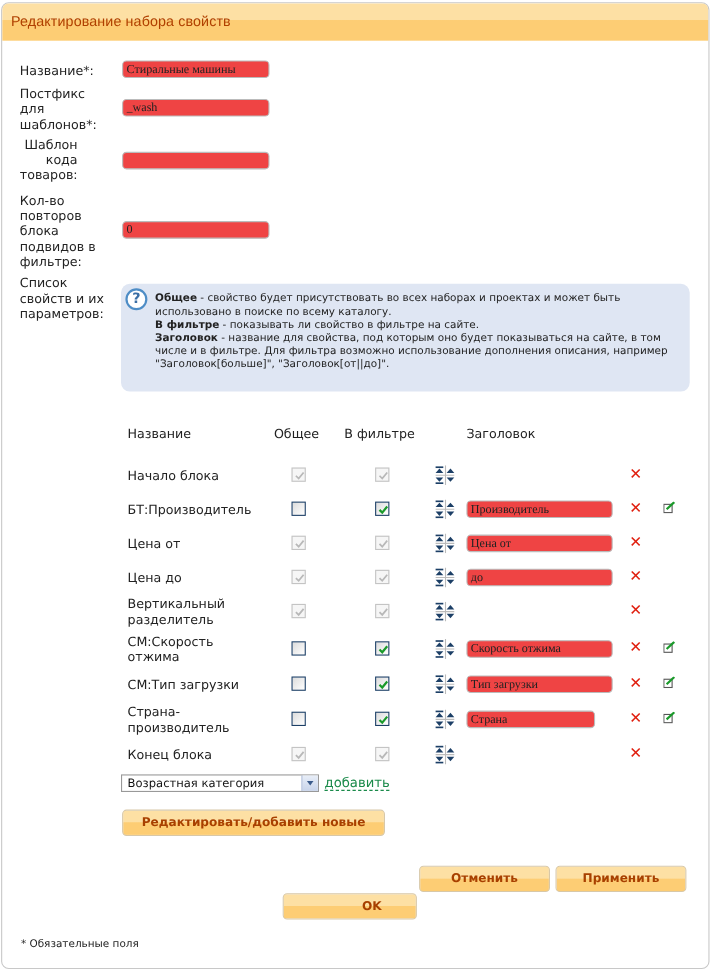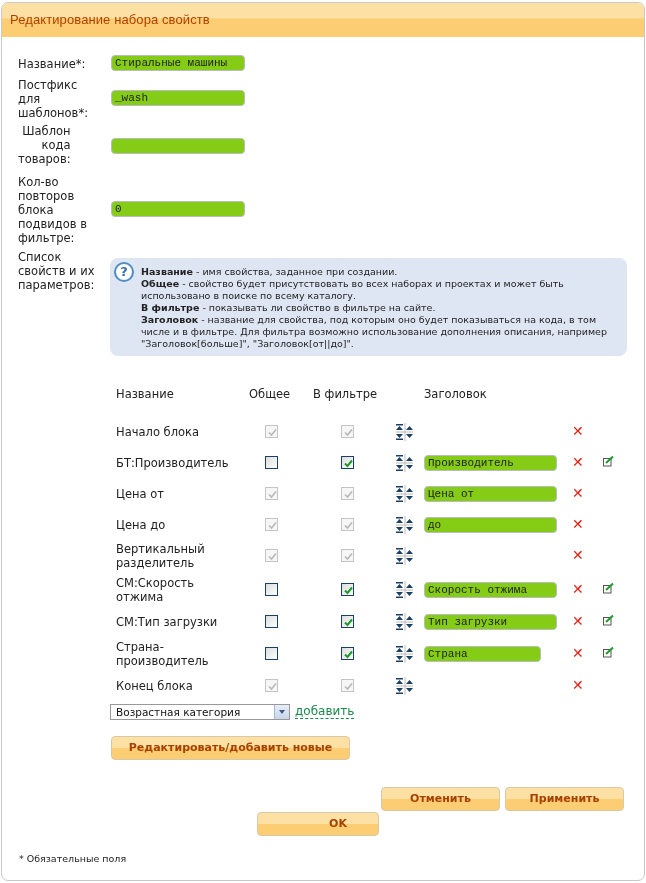--- a/index.html
+++ b/index.html
@@ -3,21 +3,21 @@
 <meta charset="utf-8">
 <style>
   * { box-sizing: border-box; }
   html, body { margin: 0; padding: 0; background: #fff; }
   body { width: 646px; height: 883px; position: relative; font-family: "DejaVu Sans", sans-serif; font-size: 11px; color: #222; overflow: hidden; }
   .panel { position: absolute; left: 1px; top: 2px; width: 644px; height: 879px; border: 1px solid #c8c8c8; border-radius: 7px; background: #fff; overflow: hidden; }
   .panel-header { height: 34px; background: linear-gradient(to bottom, #fde0a4 0%, #fde0a4 45%, #fdcd74 46%, #fdcd74 100%); padding-left: 8px; }
   .panel-title { font-family: Liberation Sans, sans-serif; font-size: 13px; color: #b04000; line-height: 34px; letter-spacing: 0.1px; }
   .abs { position: absolute; }
   .label { font-size: 11.5px; color: #222; line-height: 14px; }
-  .text-input { position: absolute; height: 16px; border: 1px solid #bbb; border-radius: 4px; background: #84cc16; font-size: 11px; padding: 0 3px; line-height: 14px; color: #222; font-family: Liberation Mono, monospace; }
+  .text-input { position: absolute; height: 16px; border: 1px solid #bbb; border-radius: 4px; background: #ef4444; font-size: 11px; padding: 0 3px; line-height: 14px; color: #222; font-family: Liberation Serif, serif; }
   .help-box { position: absolute; left: 110px; top: 258px; width: 517px; height: 98px; background: #dfe6f3; border-radius: 8px; padding: 8px 8px 0 31px; font-size: 9.5px; line-height: 12px; color: #222; }
   .help-box b { font-weight: bold; }
   .help-icon { position: absolute; left: 4px; top: 4px; width: 20px; height: 20px; border-radius: 50%; background: #fff; border: 2px solid #4e8dc6; color: #3a6ea5; font-weight: bold; font-size: 13px; text-align: center; line-height: 16px; }
   .th { position: absolute; top: 387px; font-size: 11.5px; color: #222; }
   .row-name { position: absolute; left: 116px; font-size: 11.5px; line-height: 14px; color: #222; }
   .cb { position: absolute; width: 13px; height: 13px; }
   .cb.disabled { border: 1px solid #c4c4c4; background: #f6f6f6; }
   .cb.enabled { border: 1px solid #1c3f66; background: linear-gradient(135deg, #dcdcdc, #fff); }
   .cb svg { position: absolute; left: 1px; top: 1px; }
   .mover { position: absolute; width: 20px; height: 18px; }
@@ -66,24 +66,23 @@
 <input class="text-input" style="left: 111px; top: 201px; width: 134px;" value="0">
 
 <div class="abs label" style="left:18px;top:250px;">
   <div>Список</div>
   <div>свойств и их</div>
   <div>параметров:</div>
 </div>
 
 <div class="help-box">
   <div class="help-icon">?</div>
-  <div><b>Название</b><span> - имя свойства, заданное при создании.</span></div>
   <div><b>Общее</b><span> - свойство будет присутствовать во всех наборах и проектах и может быть использовано в поиске по всему каталогу.</span></div>
   <div><b>В фильтре</b><span> - показывать ли свойство в фильтре на сайте.</span></div>
-  <div><b>Заголовок</b><span> - название для свойства, под которым оно будет показываться на кода, в том числе и в фильтре. Для фильтра возможно использование дополнения описания, например "Заголовок[больше]", "Заголовок[от||до]".</span></div>
+  <div><b>Заголовок</b><span> - название для свойства, под которым оно будет показываться на сайте, в том числе и в фильтре. Для фильтра возможно использование дополнения описания, например "Заголовок[больше]", "Заголовок[от||до]".</span></div>
 </div>
 
 <div class="th" style="left:116px;">Название</div>
 <div class="th" style="left:249px;">Общее</div>
 <div class="th" style="left:313px;">В фильтре</div>
 <div class="th" style="left:424px;">Заголовок</div>
 
 <div id="rows">
     <div class="table-row">
       <div class="row-name" style="top:425px">

